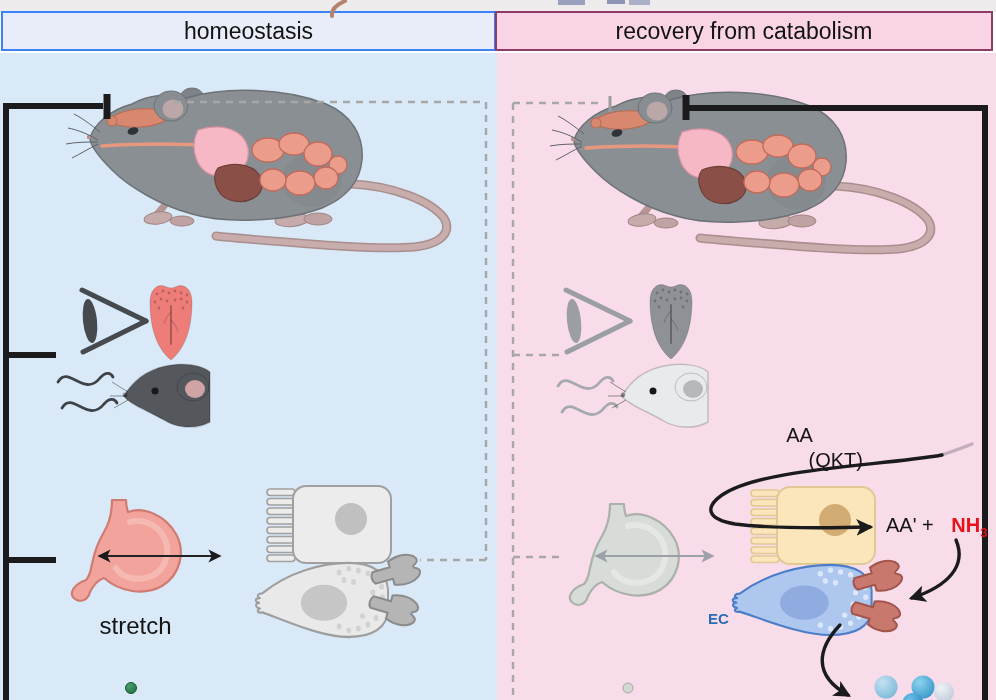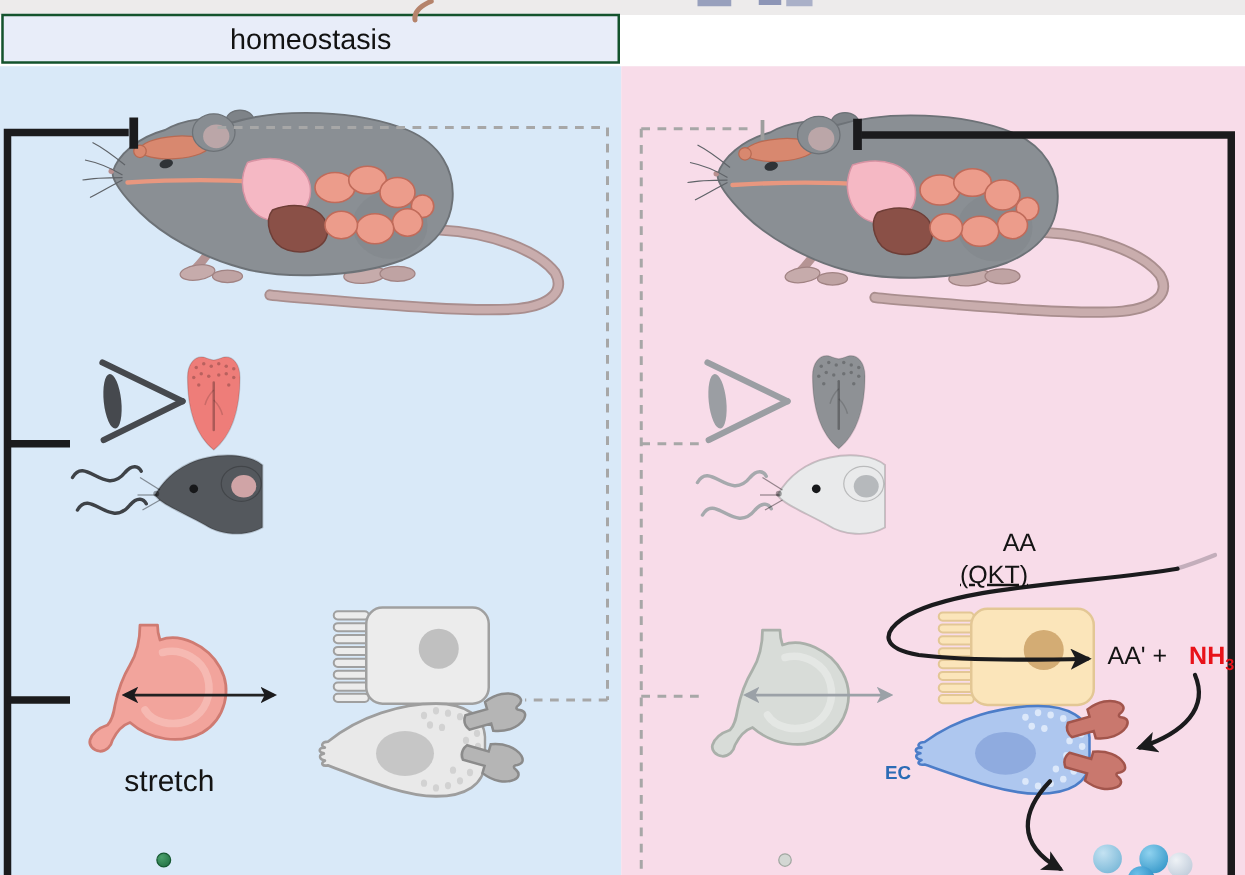--- a/index.html
+++ b/index.html
@@ -4,44 +4,47 @@
 <style>
   html,body{margin:0;padding:0;background:#ffffff;}
   #canvas{position:relative;width:996px;height:700px;overflow:hidden;background:#ffffff;
           font-family:"Liberation Sans",sans-serif;}
   #topstrip{position:absolute;left:0;top:0;width:996px;height:12px;background:#edebeb;}
   .panel{position:absolute;top:53px;height:647px;}
   #panel-left{left:0;width:497px;background:#d9e9f8;}
   #panel-right{left:497px;width:499px;background:#f8dce9;}
   .hdr{position:absolute;top:11px;height:40px;box-sizing:border-box;display:flex;
        align-items:center;justify-content:center;font-size:23px;font-weight:500;color:#121212;}
-  #hdr-left{left:1px;width:495px;background:#e8edf9;border:2px solid #14532d;}
+  #hdr-left{left:1px;width:495px;background:#e8edf9;border:2px solid #3b82f6;}
   #hdr-right{left:495px;width:498px;background:#f8d4e5;border:2px solid #8f3a68;}
   #overlay{position:absolute;left:0;top:0;width:996px;height:700px;}
   .lbl{position:absolute;color:#141414;white-space:nowrap;}
   #lbl-sensory{left:80px;top:456px;width:150px;text-align:center;font-size:21px;}
   #lbl-stretch{left:93px;top:612px;width:85px;text-align:center;font-size:24px;}
-  #lbl-aa{left:768px;top:424px;width:95px;text-align:center;font-size:20px;}
-  #lbl-qkt{left:768px;top:449px;width:95px;text-align:left;font-size:20px;text-decoration:underline;}
+  #lbl-aa{left:752px;top:424px;width:95px;text-align:center;font-size:20px;}
+  #lbl-qkt{left:768px;top:449px;width:95px;text-align:right;font-size:20px;}
   #lbl-reaction{left:886px;top:514px;font-size:20px;}
   #lbl-reaction .nh3{color:#e81219;font-weight:bold;margin-left:12px;}
   #lbl-reaction sub{font-size:13px;}
   #lbl-ec{left:708px;top:610px;font-size:15px;font-weight:600;color:#2b6bb5;}
 </style>
 </head>
 <body>
 
 <div id="canvas">
 
   <div id="topstrip"></div>
   <div id="panel-left" class="panel"></div>
   <div id="panel-right" class="panel"></div>
 
   <div id="hdr-left" class="hdr">
     <span>homeostasis</span>
+  </div>
+  <div id="hdr-right" class="hdr">
+    <span>recovery from catabolism</span>
   </div>
 
   <svg id="overlay" viewBox="0 0 996 700" xmlns="http://www.w3.org/2000/svg">
     <defs>
       <marker id="mk-b" viewBox="0 0 10 10" refX="8" refY="5" markerWidth="5" markerHeight="5" orient="auto-start-reverse">
         <path d="M0 0 L10 5 L0 10 L2.5 5 Z" fill="#1b1b1d"></path>
       </marker>
       <marker id="mk-bs" viewBox="0 0 10 10" refX="8" refY="5" markerWidth="6" markerHeight="6" orient="auto-start-reverse">
         <path d="M0 0 L10 5 L0 10 L2.5 5 Z" fill="#1b1b1d"></path>
       </marker>

